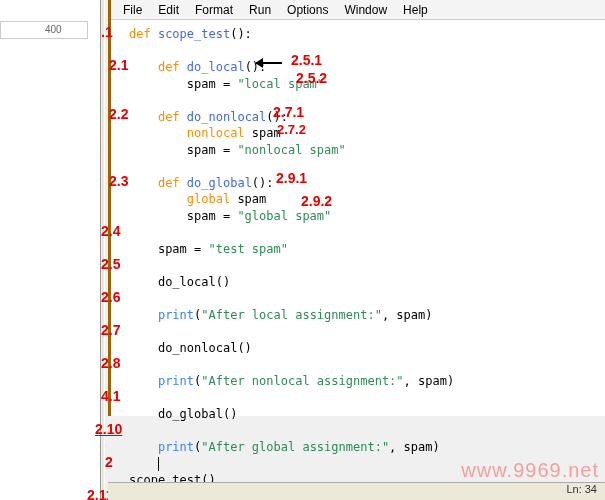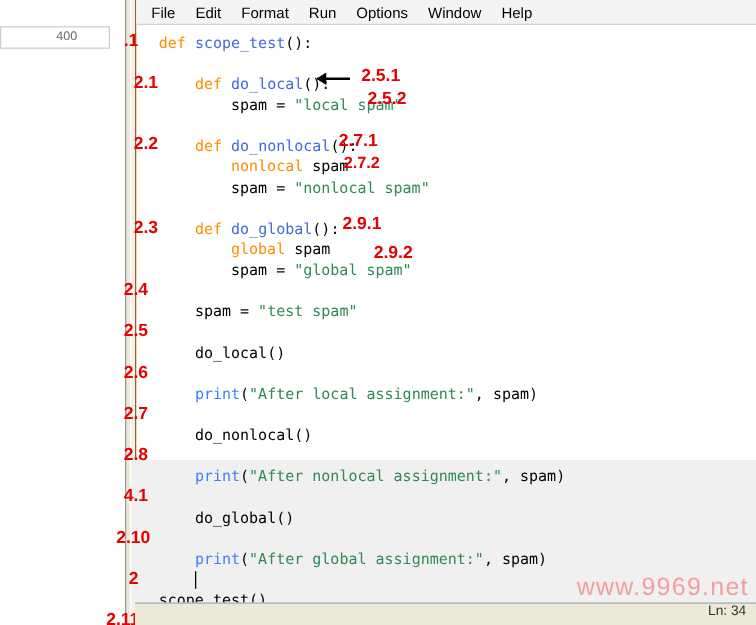--- a/index.html
+++ b/index.html
@@ -35,23 +35,23 @@
     position: absolute;
     left: 100px; top: 0;
     width: 5px; height: 500px;
     background: #ece9d8;
     border-left:1px solid #999;
     border-right:1px solid #fff;
   }
   .editor {
     position: absolute;
     left: 108px; top: 0;
-    width: 497px; height: 368px;
+    width: 497px; height: 416px;
     background: #fff;
-    border-left:1px solid #a16207;
+    border-left:3px solid #a16207;
   }
   .menubar {
     height: 20px;
     background: #f4f4f4;
     border-bottom: 1px solid #d0d0d0;
     display: flex;
     align-items: center;
     padding-left: 4px;
     font-size: 12px;
     color: #000;
@@ -186,21 +186,21 @@
     <span class="anno" style="left:-10px; top:4px;">.1</span>
     <span class="anno" style="left:-2px;  top:37px;">2.1</span>
     <span class="anno" style="left:-2px;  top:86px;">2.2</span>
     <span class="anno" style="left:-2px;  top:153px;">2.3</span>
     <span class="anno" style="left:-10px; top:203px;">2.4</span>
     <span class="anno" style="left:-10px; top:236px;">2.5</span>
     <span class="anno" style="left:-10px; top:269px;">2.6</span>
     <span class="anno" style="left:-10px; top:302px;">2.7</span>
     <span class="anno" style="left:-10px; top:335px;">2.8</span>
     <span class="anno" style="left:-10px; top:368px;">4.1</span>
-    <span class="anno" style="left:-16px; top:401px;">2.10</span>
+    <span class="anno" style="left:-16px; top:401px;text-decoration:underline;">2.10</span>
     <span class="anno" style="left:-6px;  top:434px;">2</span>
     <span class="anno" style="left:-24px; top:467px;">2.11</span>
 
     <div class="arrow" style="left:145px; top:38px;"></div>
     <span class="anno" style="left:180px; top:32px;">2.5.1</span>
     <span class="anno" style="left:185px; top:50px;">2.5.2</span>
     <span class="anno" style="left:162px; top:84px;">2.7.1</span>
     <span class="anno" style="left:166px; top:102px; font-size:13px;">2.7.2</span>
     <span class="anno" style="left:165px; top:150px;">2.9.1</span>
     <span class="anno" style="left:190px; top:173px;">2.9.2</span>

